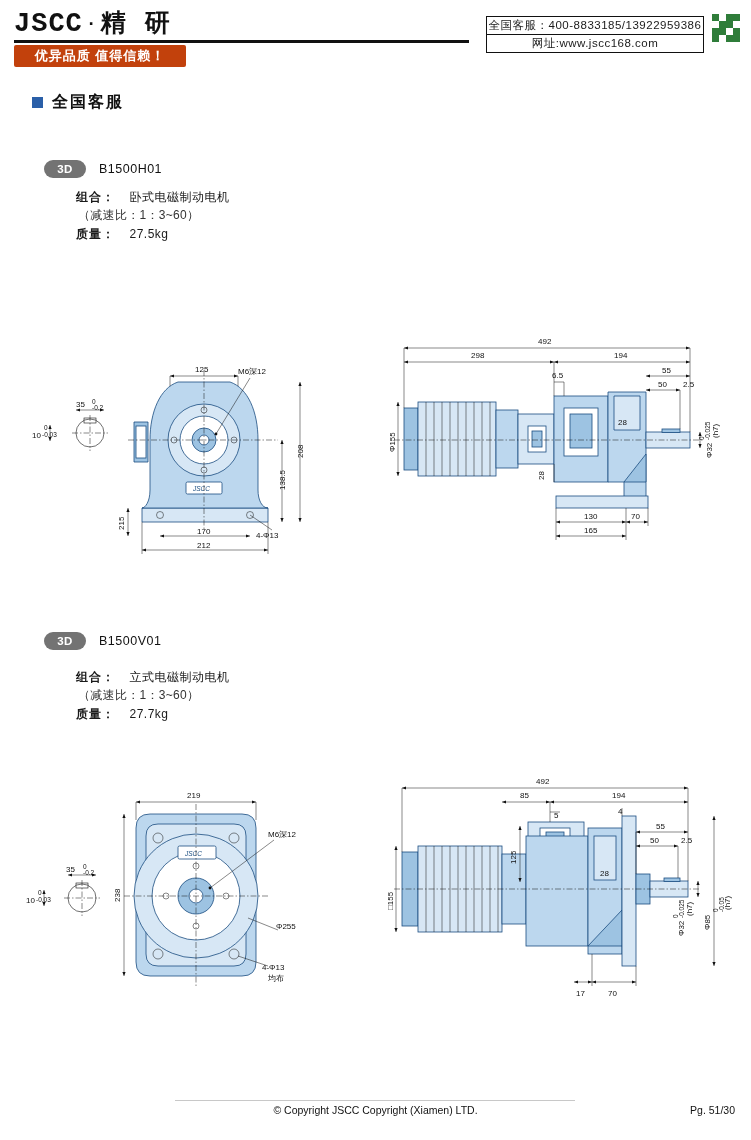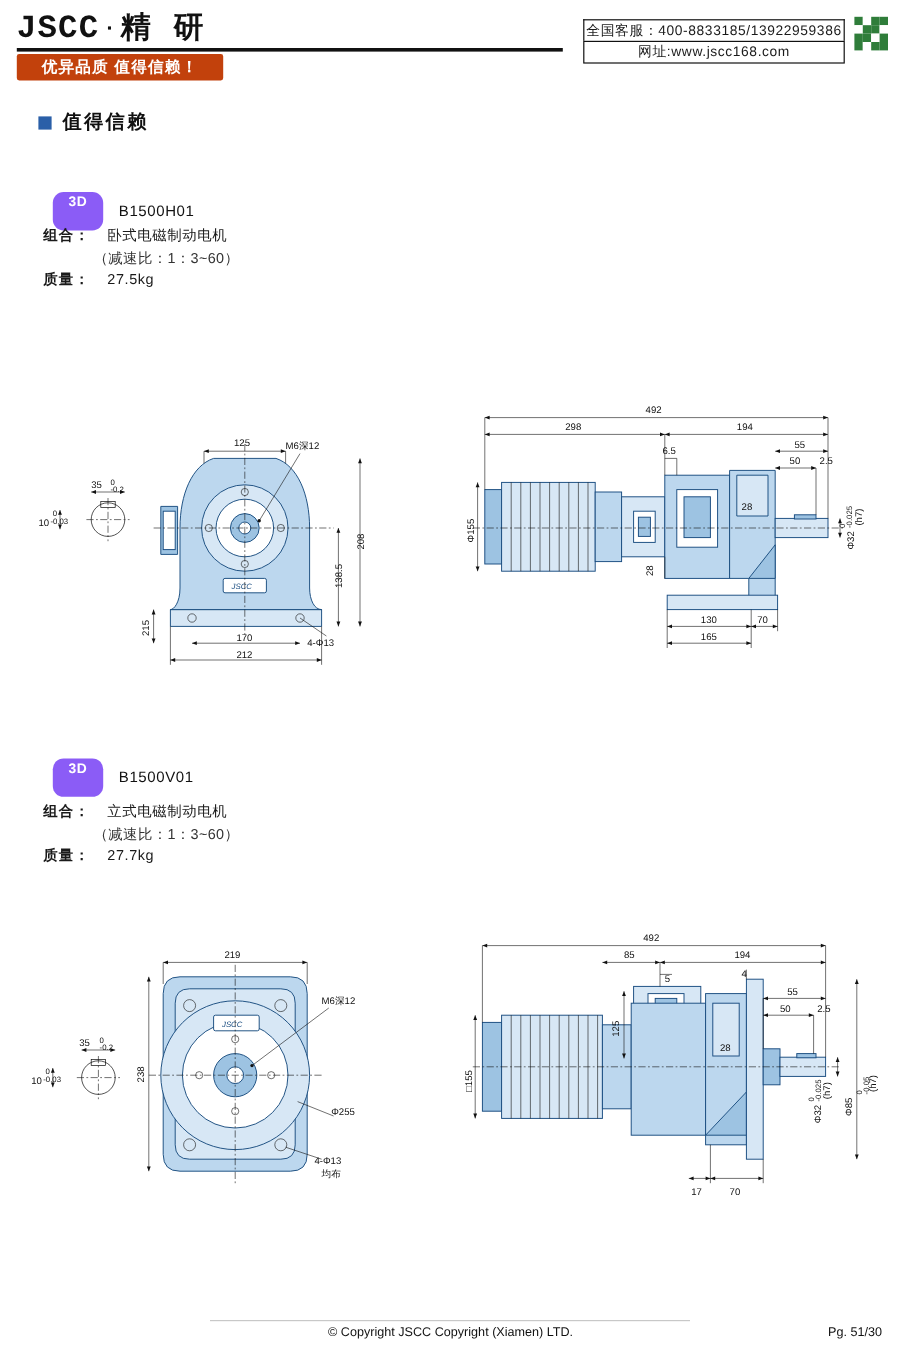--- a/index.html
+++ b/index.html
@@ -47,27 +47,27 @@
   }
   .qr i { display:block; }
 
   
   .sec-title { position:absolute; left:32px; top:92px; display:flex; align-items:center; }
   .sec-title .sq { width:11px; height:11px; background:#2a5fa8; margin-right:9px; }
   .sec-title span { font-size:16px; font-weight:bold; letter-spacing:2px; color:#111; }
 
   
   .badge {
-    width:42px; height:32px; background:#8b5cf6; border-radius:9px;
+    width:42px; height:18px; background:#737373; border-radius:9px;
     color:#fff; font-size:11.5px; font-weight:bold; text-align:center; line-height:18px;
     letter-spacing:.5px;
   }
   .model-row { position:absolute; display:flex; align-items:center; }
   .model-name { margin-left:13px; font-size:12.5px; color:#111; letter-spacing:.5px; }
-  .spec-lbl { font-size:12px; font-weight:bold; letter-spacing:1px; }
+  .spec-lbl { font-size:12px; font-weight:bold; letter-spacing:1px;margin-left:40px; }
   .spec-val { font-size:12px; letter-spacing:.5px; }
   .spec-sub { font-size:12px; color:#333; letter-spacing:.3px; }
 
   
   .footer-rule { position:absolute; left:175px; top:1100px; width:400px; height:1px; background:#c8c8c8; }
   .copyright {
     position:absolute; left:0; top:1104px; width:751px; text-align:center;
     font-size:10.5px; color:#111;
   }
   .pageno { position:absolute; right:16px; top:1104px; font-size:10.5px; color:#111; }
@@ -115,21 +115,21 @@
       <i style="background:#2f7d3a"></i>
     <i style="background:#2f7d3a"></i>
       <i style="background:#fff"></i>
       <i style="background:#2f7d3a"></i>
       <i style="background:#2f7d3a"></i>
   </div>
 </div>
 
 <div class="sec-title">
   <span class="sq"></span>
-  <span>值得信赖</span>
+  <span>全国客服</span>
 </div>
 
 <div class="model-row" style="left:44px; top:160px;">
   <div class="badge">3D</div>
   <div class="model-name">B1500H01</div>
 </div>
 <div style="position:absolute; left:36px; top:187px;">
   <span class="spec-lbl">组合：</span>
   <span class="spec-val" style="margin-left:10px;">卧式电磁制动电机</span>
 </div>

